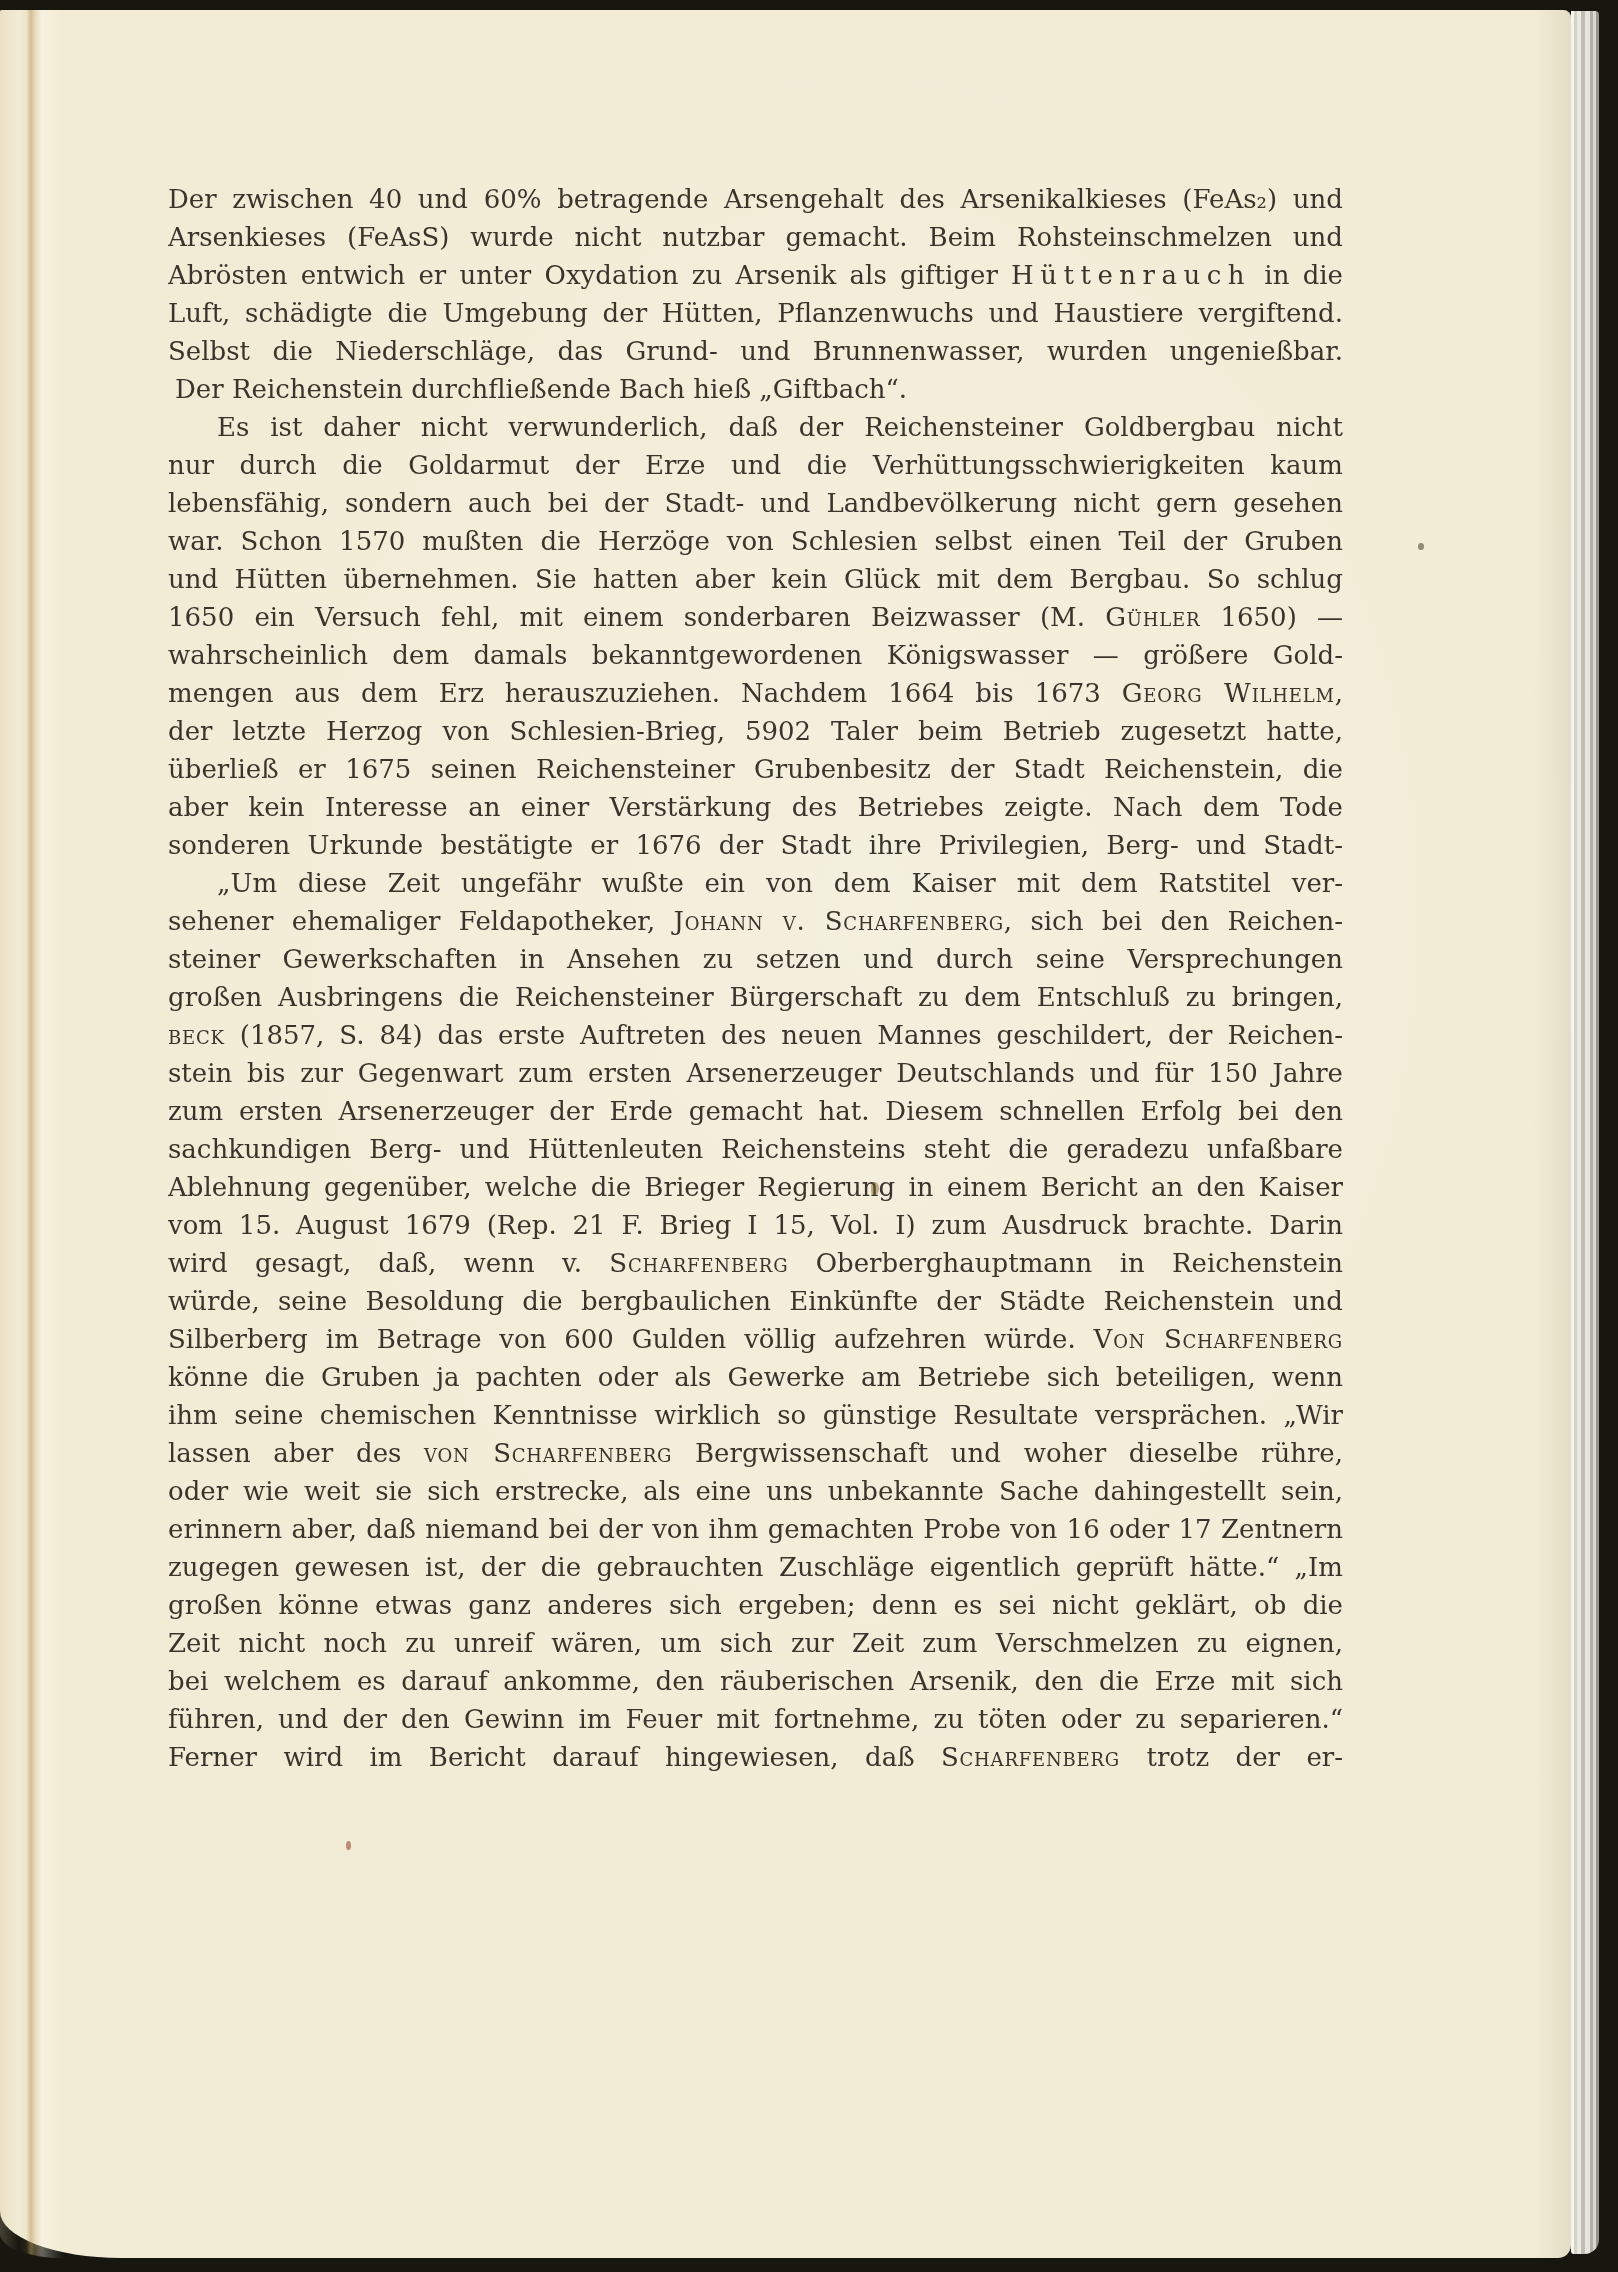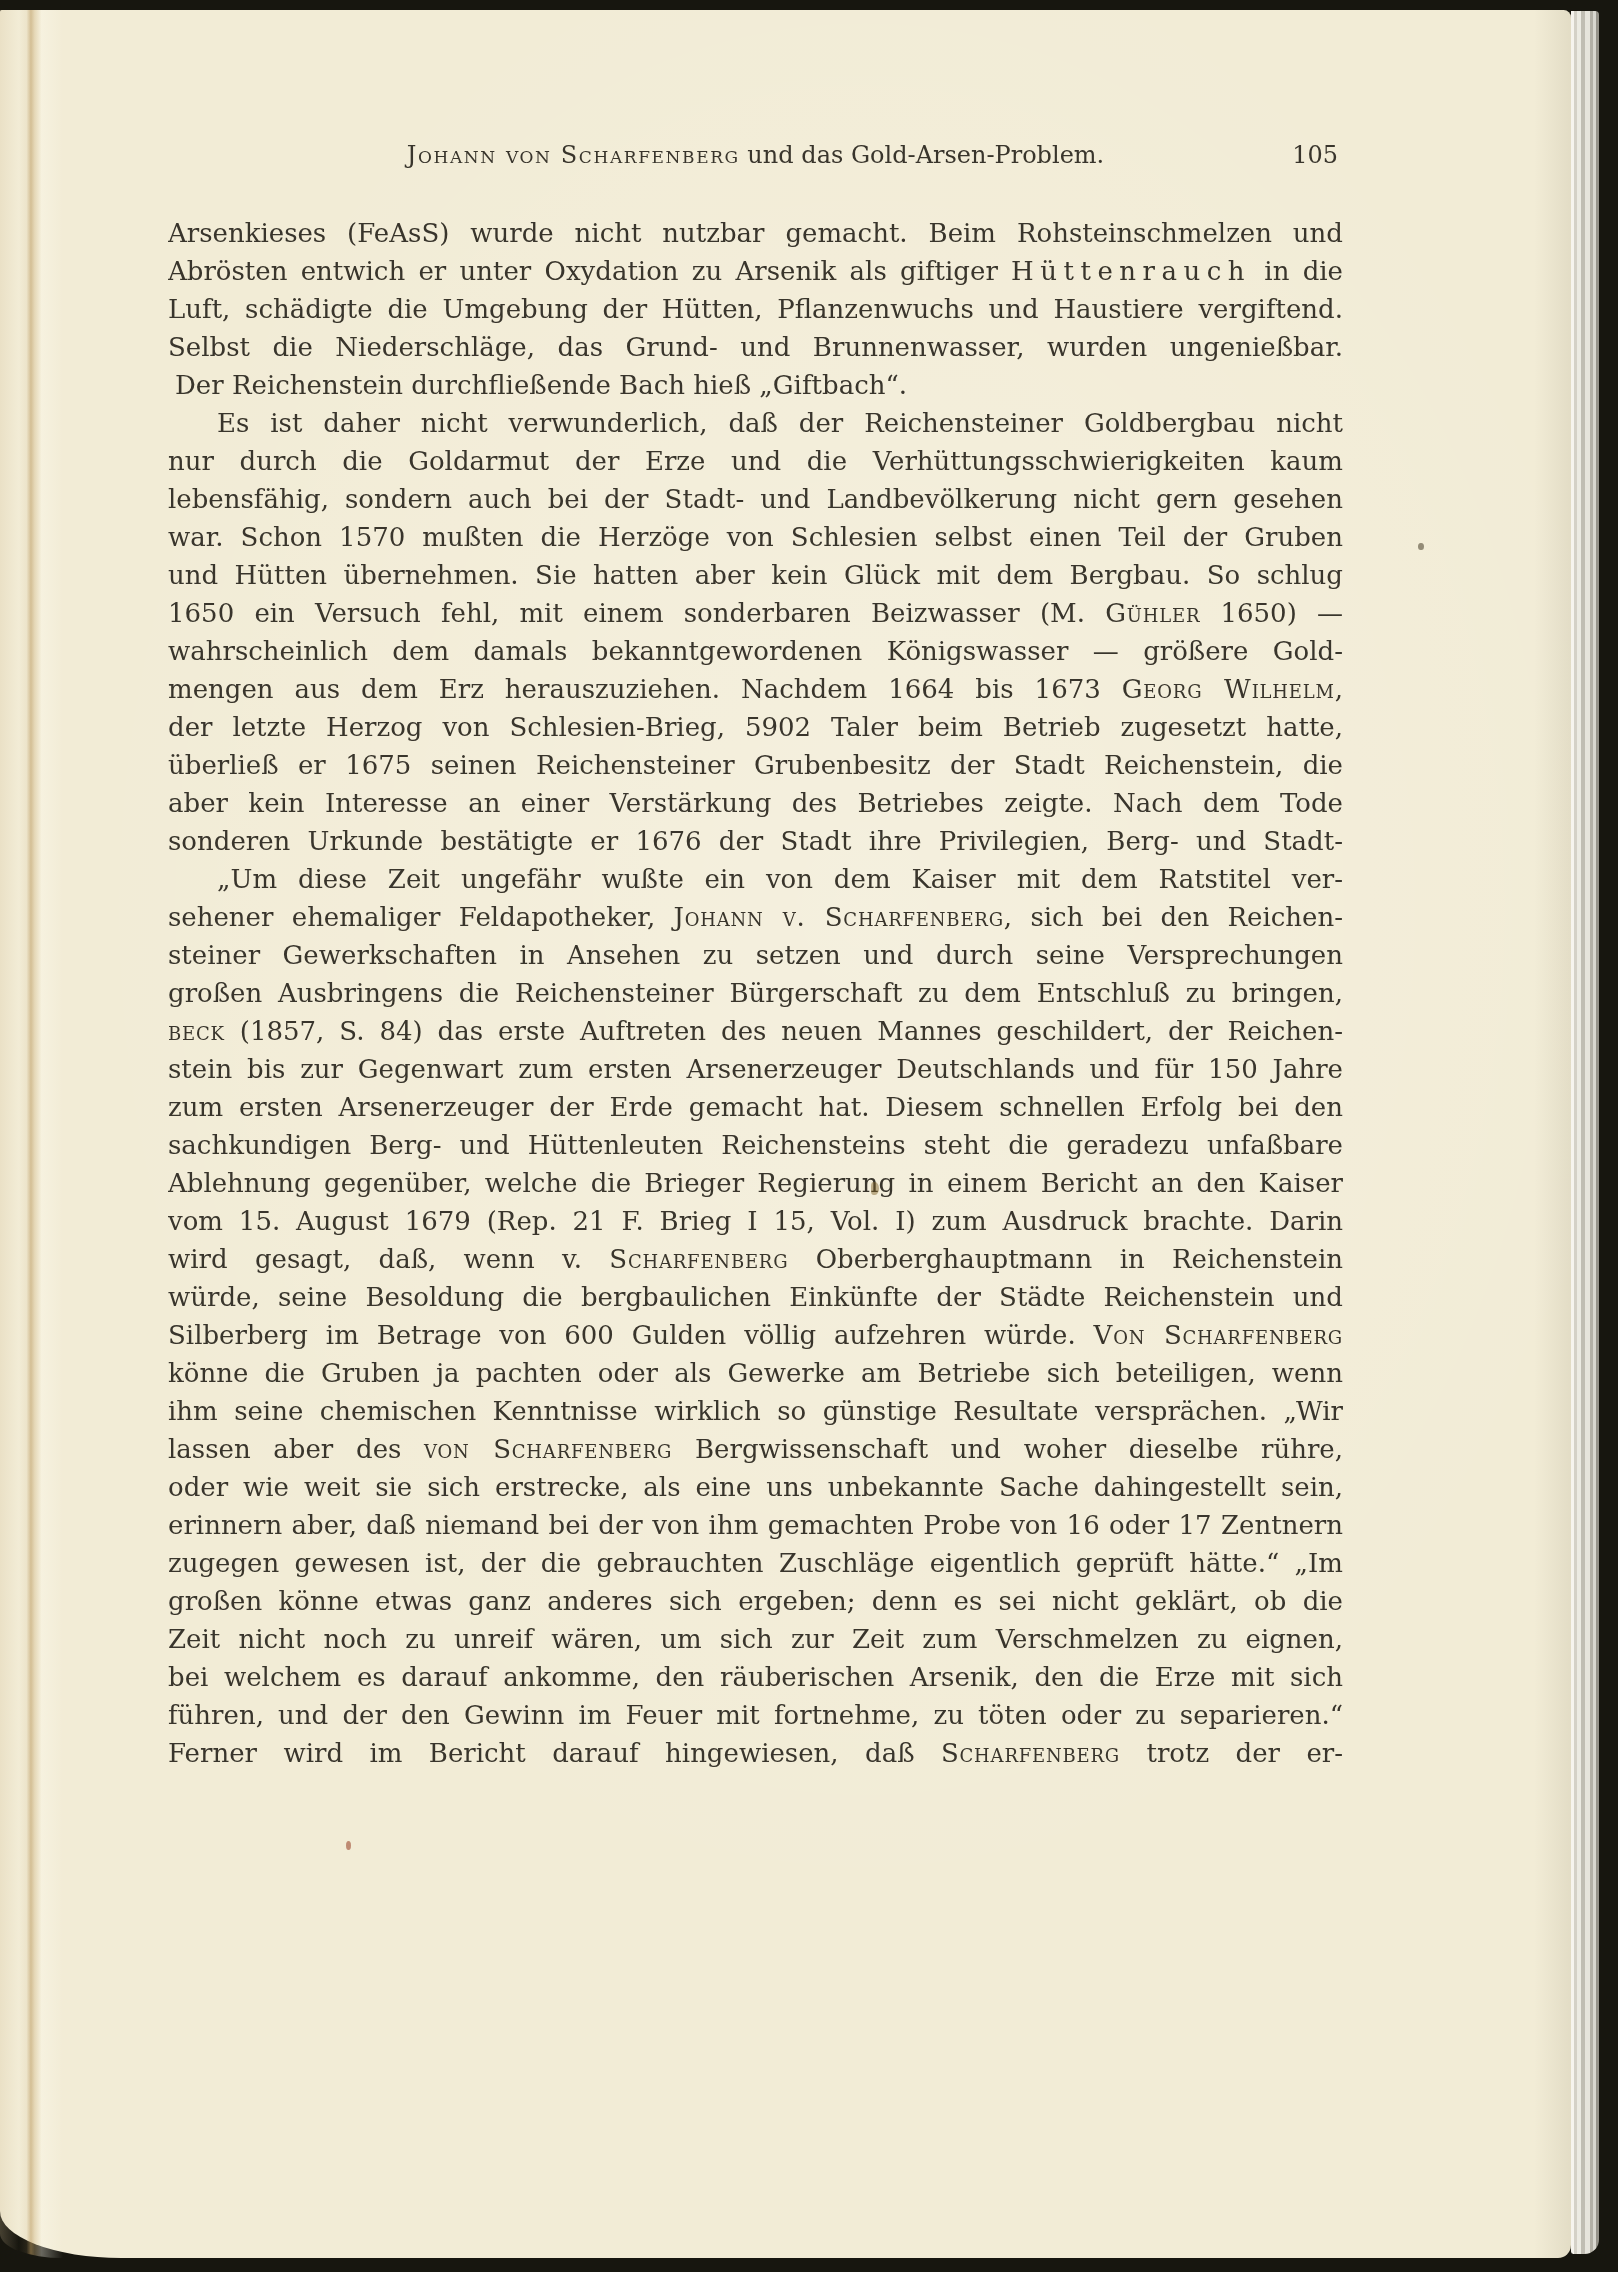--- a/index.html
+++ b/index.html
@@ -74,26 +74,23 @@
   .speck.s2{left:871px;top:1172px;width:8px;height:13px;background:rgba(120,90,30,0.45);border-radius:40% 60% 60% 40%;}
   .speck.s3{left:346px;top:1831px;width:4.9px;height:9px;background:rgba(150,60,35,0.55);}
 </style>
 </head>
 <body style="--paper: #f2ecd6; --ink: #39352c; --bg: #17160f; --edge-light: #f6f4ee; --edge-dark: #96938a;">
 
 <div class="stage">
   <div class="page">
     <div class="gutter"></div>
     <div class="content">
-      <div class="header">
-        <div class="header-title"><span class="smallcaps">Johann von Scharfenberg</span><span> und das Gold-Arsen-Problem.</span></div>
-        <div class="page-number">105</div>
-      </div>
       <div class="body-text">
           <div>
+            <div class="line justify"><span>Der zwischen 40 und 60% betragende Arsengehalt des Arsenikalkieses (FeAs₂) und</span></div>
             <div class="line justify"><span>Arsenkieses (FeAsS) wurde nicht nutzbar gemacht. Beim Rohsteinschmelzen und</span></div>
             <div class="line justify"><span>Abrösten entwich er unter Oxydation zu Arsenik als giftiger </span><span class="spaced">Hüttenrauch</span><span> in die</span></div>
             <div class="line justify"><span>Luft, schädigte die Umgebung der Hütten, Pflanzenwuchs und Haustiere vergiftend.</span></div>
             <div class="line justify"><span>Selbst die Niederschläge, das Grund- und Brunnenwasser, wurden ungenießbar.</span></div>
             <div class="line last"><span>Der Reichenstein durchfließende Bach hieß „Giftbach“.</span></div>
           </div>
           <div>
             <div class="line justify indent"><span>Es ist daher nicht verwunderlich, daß der Reichensteiner Goldbergbau nicht</span></div>
             <div class="line justify"><span>nur durch die Goldarmut der Erze und die Verhüttungsschwierigkeiten kaum</span></div>
             <div class="line justify"><span>lebensfähig, sondern auch bei der Stadt- und Landbevölkerung nicht gern gesehen</span></div>

